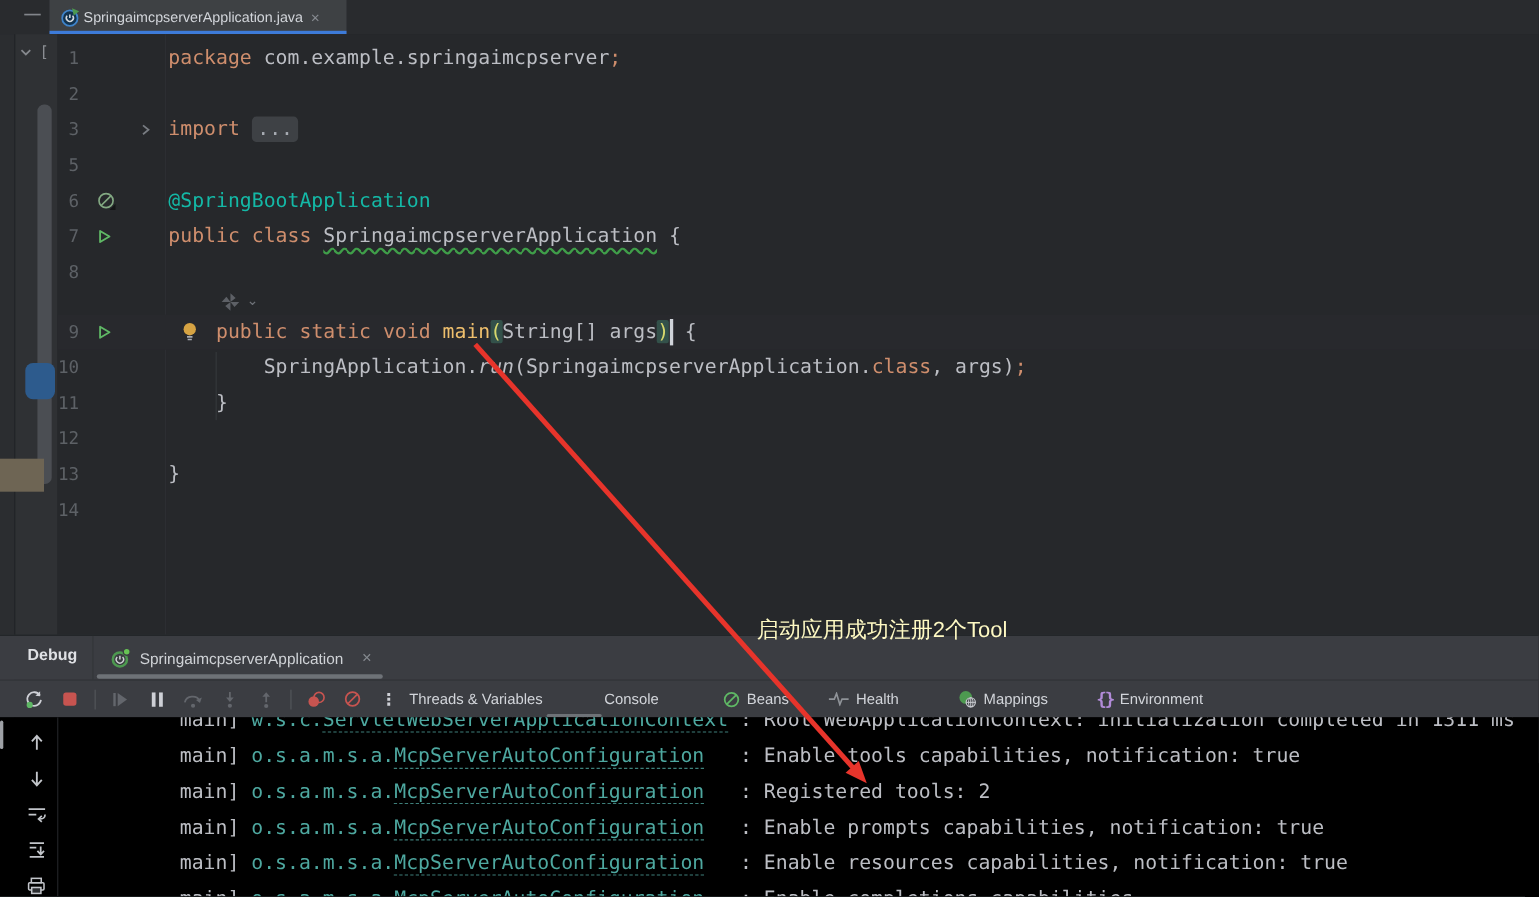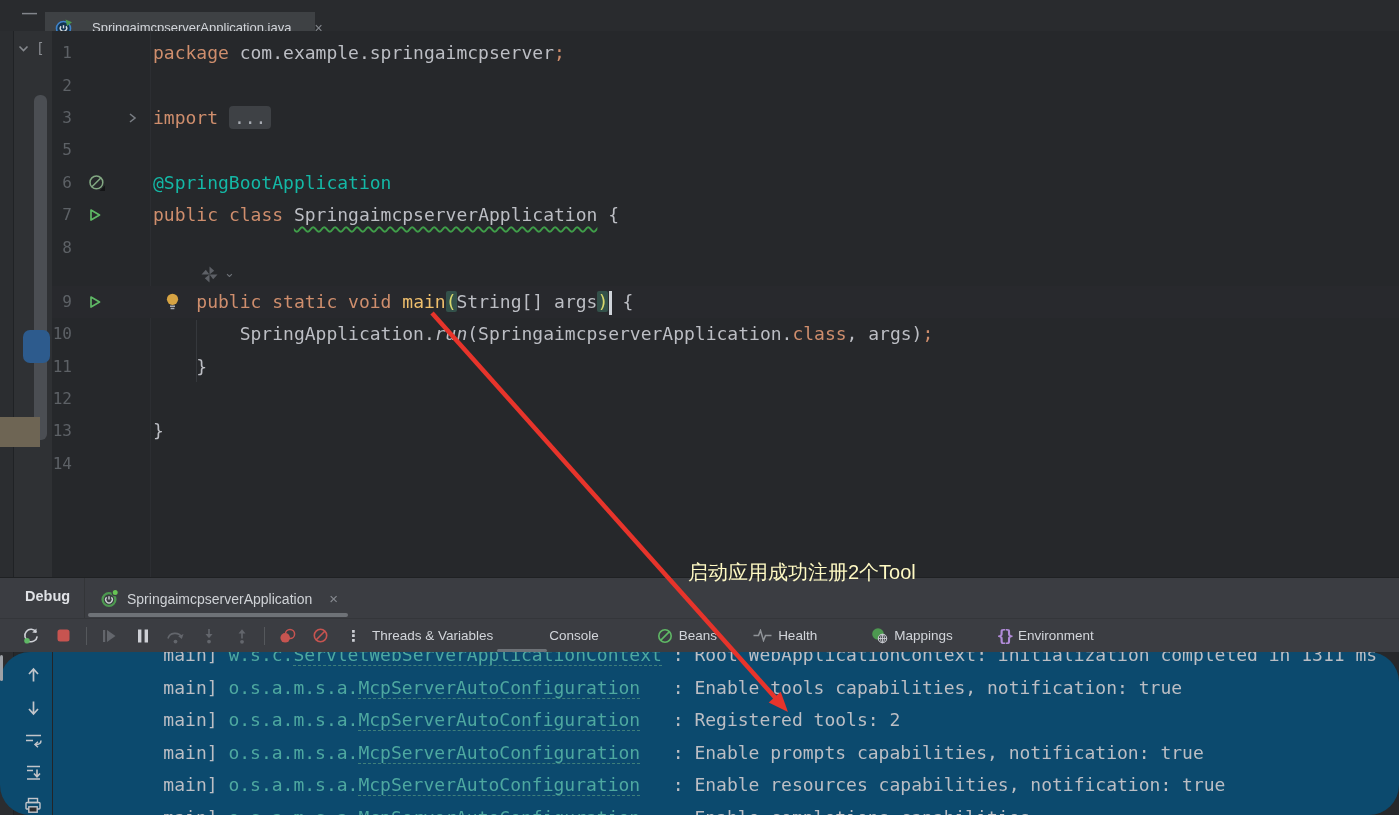--- a/index.html
+++ b/index.html
@@ -4,22 +4,22 @@
 <style>
   * { margin:0; padding:0; box-sizing:border-box; }
   html,body { background:#17181a; }
   .screen { position:relative; width:1399px; height:815px; background:#26282b; overflow:hidden;
             font-family:"Liberation Sans", sans-serif; }
 
   
   .tabbar { position:absolute; left:0; top:0; width:100%; height:31px; background:#292b2e; }
   .win-min { position:absolute; left:22px; top:4px; width:18px; height:20px; color:#82858b;
              font:700 15px "Liberation Sans",sans-serif; }
-  .file-tab { position:absolute; left:45px; top:12px; height:31px; width:270px; background:#3e4144;
-              display:flex; align-items:center; gap:19px; padding:0 10px; }
+  .file-tab { position:absolute; left:45px; top:0; height:31px; width:270px; background:#3e4144;
+              display:flex; align-items:center; gap:3px; padding:0 10px; }
   .file-tab::after { content:""; position:absolute; left:0; bottom:0; width:100%; height:3px; background:#3d7bd9; }
   .ft-label { color:#d2d5da; font-size:13px; white-space:nowrap; }
   .ft-close { color:#868a90; font-size:14px; margin-left:4px; }
 
   
   .editor { position:absolute; left:0; top:31px; width:100%; height:546px; background:#26282b; }
   .stripe { position:absolute; left:0; top:31px; width:14px; height:784px; background:#2b2d30; border-right:1px solid #202225; }
   .stripe-thumb { position:absolute; left:0px; top:655px; width:3px; height:26px; background:#9ea1a6; border-radius:2px; z-index:5;}
   .mini-col { position:absolute; left:14px; top:31px; width:38px; height:546px; background:#2f3134; }
   .mc-chevron { position:absolute; left:3px; top:10px; }
@@ -70,21 +70,21 @@
 
   .dbg-toolbar { position:relative; height:34px; background:#3b3d42; border-top:1px solid #34363a; }
   #dbg-buttons { position:absolute; left:14px; top:0; height:100%; display:flex; align-items:center; }
   .dbtn { width:33px; display:flex; justify-content:center; align-items:center; }
   .dbtn-more { color:#ced0d6; font:700 15px "DejaVu Sans",sans-serif; letter-spacing:0; }
   .ddiv { width:1px; height:18px; background:#55585c; margin:0 6px; }
   #dbg-tabs { position:absolute; left:372px; top:0; height:100%; display:flex; align-items:center;gap:36px; }
   .dtab { display:flex; align-items:center; gap:6px; color:#d2d5da; font-size:13.5px; white-space:nowrap; }
   .console-underline { position:absolute; left:497px; bottom:0; width:50px; height:3px; background:#6e7277; border-radius:2px; }
 
-  .console { position:absolute; left:0; top:75px; width:100%; height:163px; background:#0c4a6e; overflow:hidden;border-radius:30px; }
+  .console { position:absolute; left:0; top:75px; width:100%; height:163px; background:#000000; overflow:hidden; }
   .console-colsep { position:absolute; left:52px; top:0; width:1px; height:100%; background:#232528; }
   #console-toolbar { position:absolute; left:14px; top:7px; width:38px; }
   .c-icon { height:32.5px; display:flex; align-items:center; justify-content:center; }
   #console-lines { position:absolute; left:55px; top:-13px; right:0; }
   .cl { font:18px/32.5px "DejaVu Sans Mono",monospace; white-space:pre; color:#bcbec4; }
   .lk { color:#4ea8a0; }
   .lku { border-bottom:1px dashed #3e7f7a; }
 </style>
 </head>
 <body>

